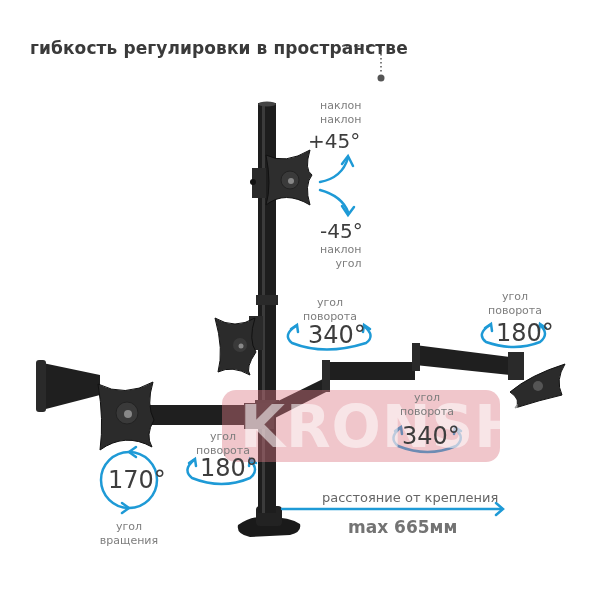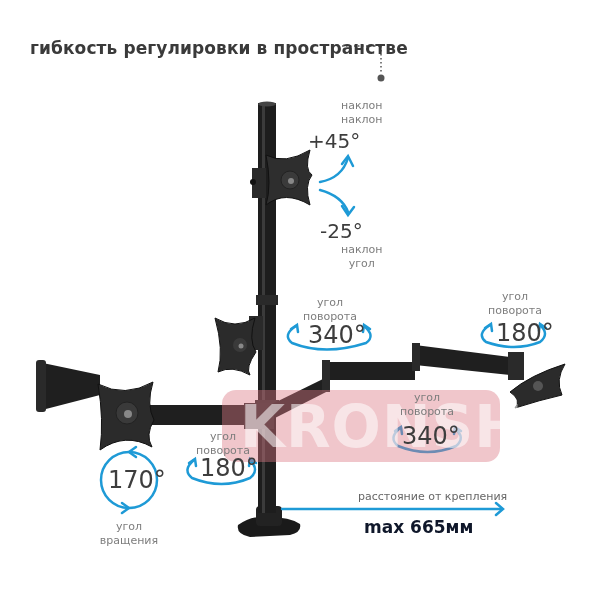--- a/index.html
+++ b/index.html
@@ -1,26 +1,26 @@
 <!DOCTYPE html>
 <html><head>
 <meta charset="utf-8">
 <style>
   html,body{margin:0;padding:0;background:#ffffff;}
   body{width:600px;height:600px;position:relative;overflow:hidden;font-family:"DejaVu Sans","Liberation Sans",sans-serif;}
   .abs{position:absolute;}
   .headline{left:30px;top:38px;font-size:17px;font-weight:bold;color:#3a3a3a;letter-spacing:0.1px;white-space:nowrap;}
   .lbl{color:#7d7d7d;font-size:11px;line-height:14px;text-align:center;white-space:nowrap;}
-  .lbl-left{text-align:center;margin-left:21px;}
+  .lbl-left{text-align:right;}
   .deg{color:#3d3d3d;font-size:24px;line-height:20px;white-space:nowrap;}
   .deg-big{font-size:20px;}
   .watermark{left:222px;top:390px;width:278px;height:72px;border-radius:14px;background:rgba(220,120,130,0.42);}
   .wm-text{left:240px;top:392px;width:250px;height:70px;font-family:"DejaVu Sans","Liberation Sans",sans-serif;font-weight:bold;font-size:58px;line-height:70px;color:rgba(255,255,255,0.55);letter-spacing:1px;text-align:center;}
-  .dist-lbl{left:322px;top:490px;font-size:11px;color:#666;white-space:nowrap;margin-left:36px;}
-  .dist-val{left:364px;top:517px;font-size:17px;font-weight:bold;color:#0f172a;white-space:nowrap;}
+  .dist-lbl{left:322px;top:490px;font-size:13px;color:#666;white-space:nowrap;}
+  .dist-val{left:348px;top:517px;font-size:17px;font-weight:bold;color:#737373;white-space:nowrap;}
   svg.art{position:absolute;left:0;top:0;}
 </style>
 </head>
 <body>
 
 <svg class="art" width="600" height="600" viewBox="0 0 600 600">
 
   <g>
     <line x1="342" y1="46" x2="380" y2="46" stroke="#555" stroke-width="1.5" stroke-dasharray="1.5 2.5"></line>
     <line x1="381" y1="46" x2="381" y2="74" stroke="#555" stroke-width="1.5" stroke-dasharray="1.5 2.5"></line>
@@ -122,21 +122,21 @@
 <div class="abs watermark"></div>
 <div class="abs wm-text">KRONSH.RU</div>
 
 <div class="abs headline">гибкость регулировки в пространстве</div>
 
 <div class="abs lbl lbl-left" style="left:320px;top:99px;">
   <div>наклон</div>
   <div>наклон</div>
 </div>
 <div class="abs deg deg-big" style="left:308px;top:131px;">+45°</div>
-<div class="abs deg deg-big" style="left:320px;top:221px;">-25°</div>
+<div class="abs deg deg-big" style="left:320px;top:221px;">-45°</div>
 <div class="abs lbl lbl-left" style="left:320px;top:243px;">
   <div>наклон</div>
   <div>угол</div>
 </div>
 
 <div class="abs lbl" style="left:300px;top:296px;width:60px;">
   <div>угол</div>
   <div>поворота</div>
 </div>
 <div class="abs deg" style="left:308px;top:325px;">340°</div>

